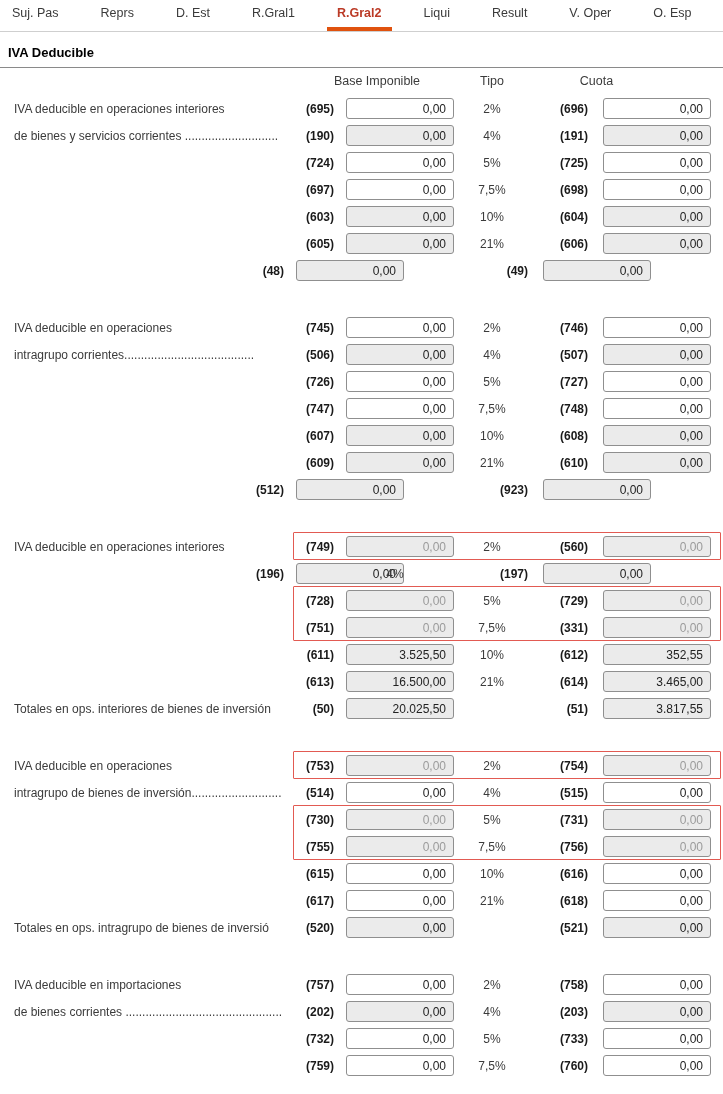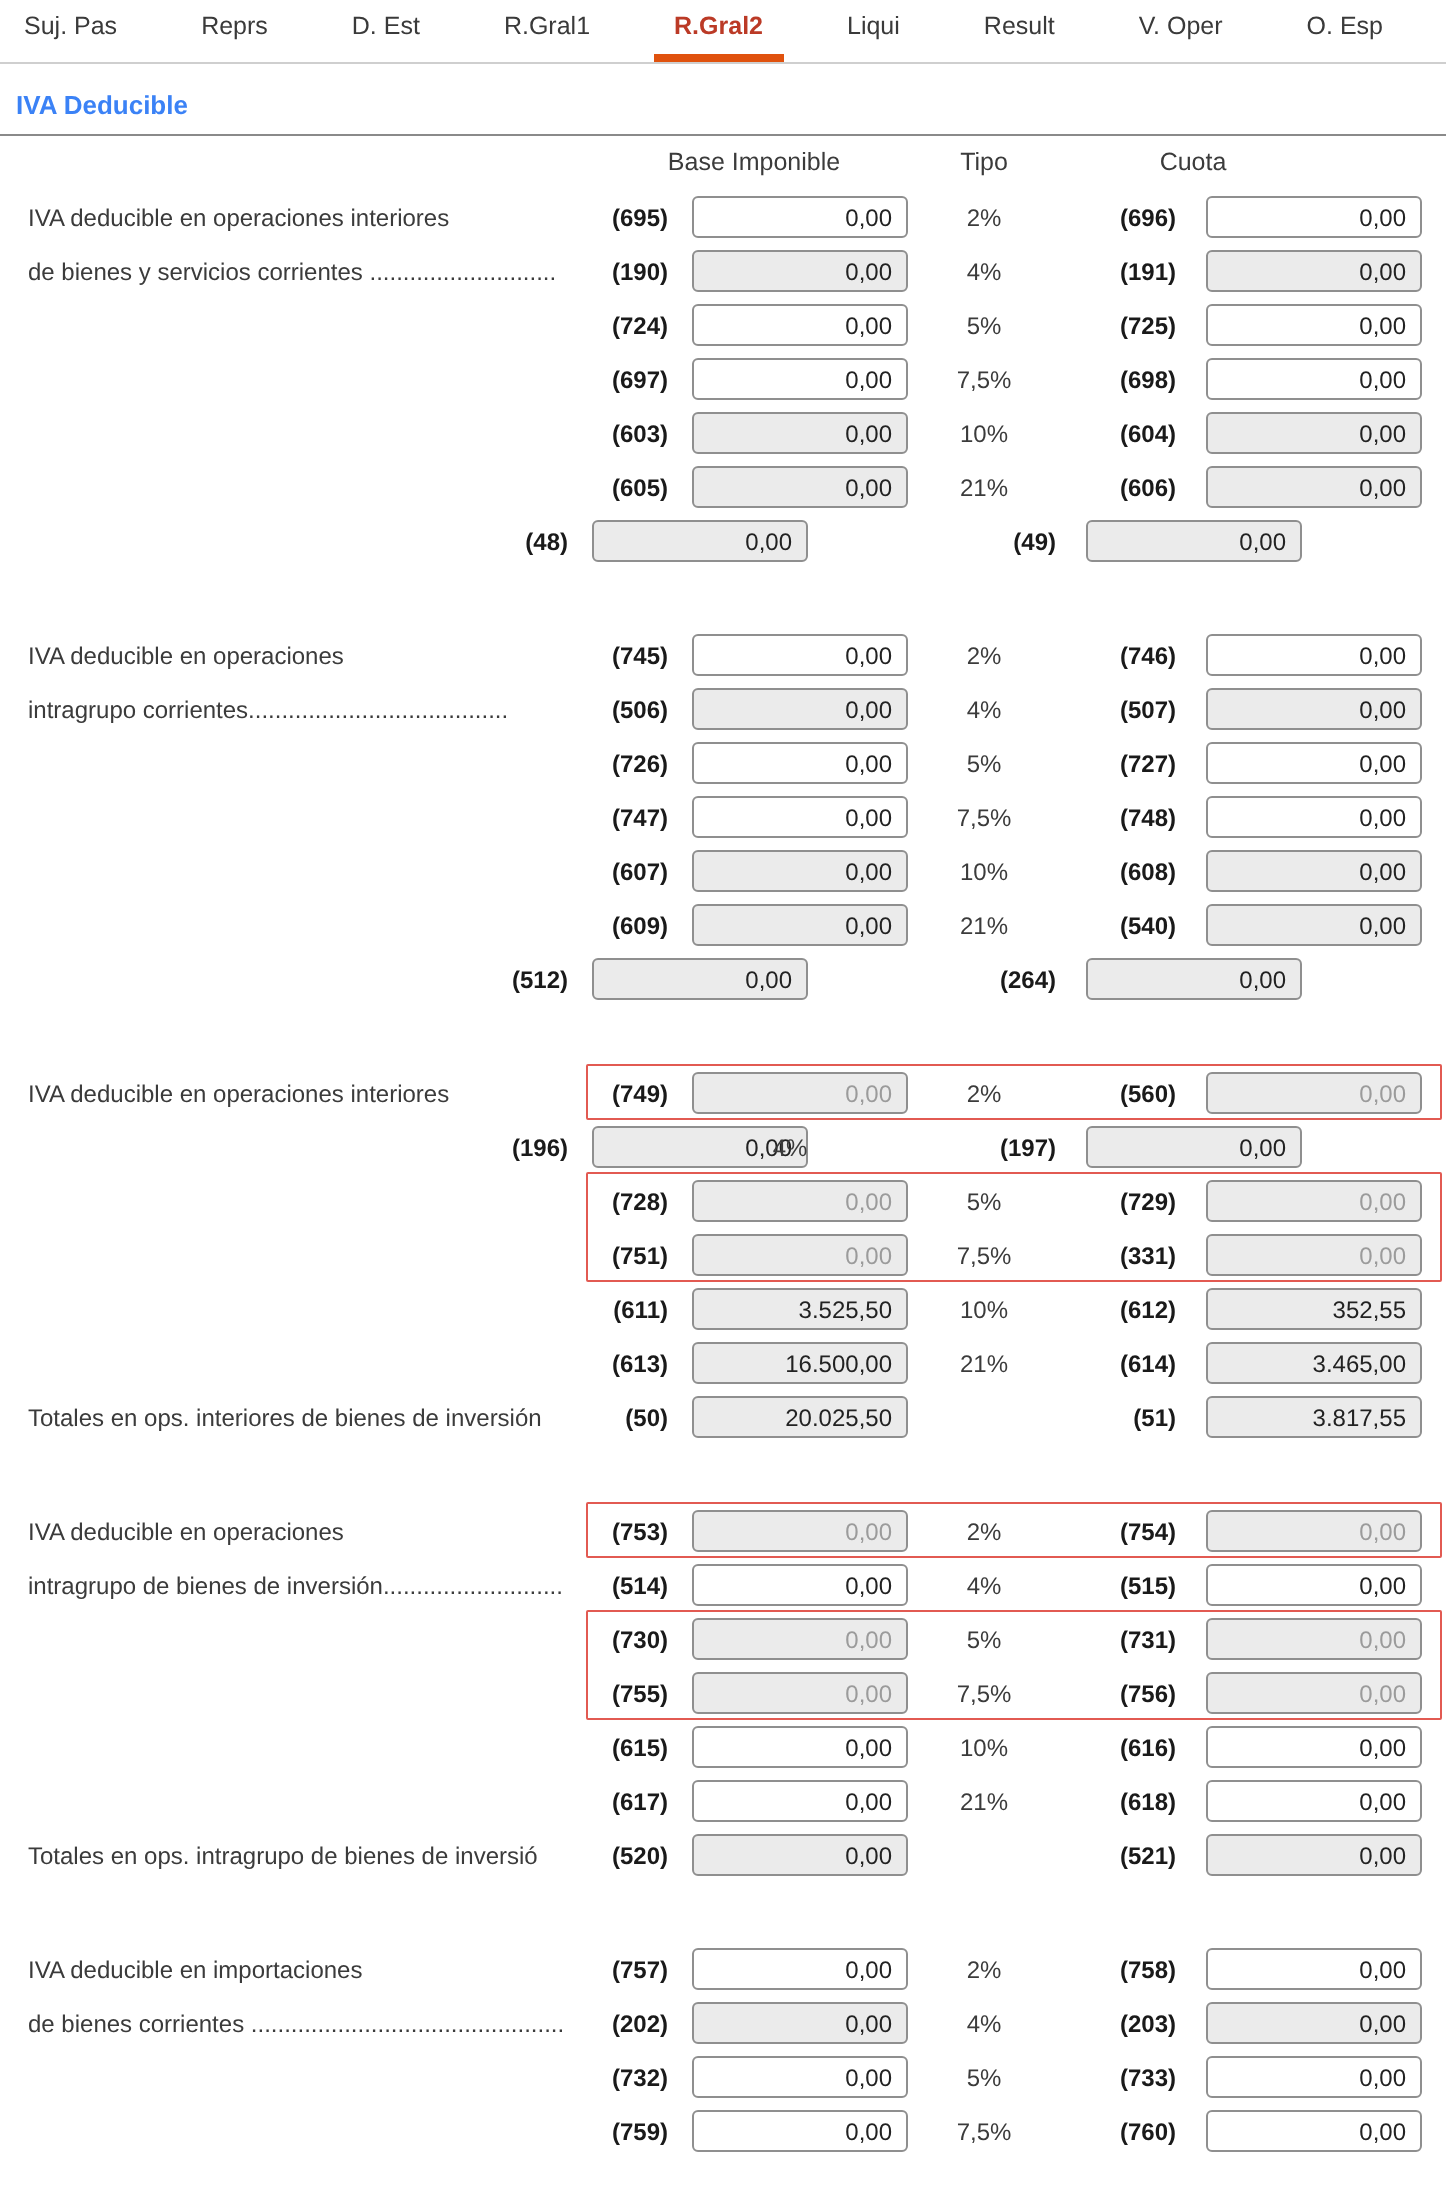--- a/index.html
+++ b/index.html
@@ -16,21 +16,21 @@
     padding: 0 0 0 2px; height: 32px;
   }
   .tab {
     padding: 9px 10px 7px; margin-right: 22px;
     color: #3a3a3a; font-size: 12.5px; cursor: pointer;
     border-bottom: 4px solid transparent; white-space: nowrap;
   }
   .tab.active { color: #bb3a26; font-weight: bold; border-bottom-color: #e0520e; }
   
   .title-wrap { border-bottom: 1px solid #8a8a8a; padding: 13px 0 7px 8px; }
-  .page-title { font-weight: bold; font-size: 13px; color: #3b82f6; }
+  .page-title { font-weight: bold; font-size: 13px; color: #000000; }
   
   .grid {
     display: grid;
     grid-template-columns: 286px 50px 118px 76px 60px 123px;
     align-items: center;
   }
   .headers { margin-top: 1px; height: 24px; color: #3b3b3b; font-size: 12.5px; }
   .h-base { grid-column: 2 / 4; text-align: center; padding-left: 14px; }
   .h-tipo { grid-column: 4; text-align: center; }
   .h-cuota { grid-column: 5 / 7; text-align: center; padding-right: 50px; }
@@ -229,32 +229,32 @@
           <input type="text" class="field readonly" readonly="" value="0,00" style="">
         </div>
       </div>
       <div class="grid row">
         <div class="cell label"></div>
         <div class="cell code">(609)</div>
         <div class="cell fwrap1">
           <input type="text" class="field readonly" readonly="" value="0,00" style="">
         </div>
         <div class="cell tipo">21%</div>
-        <div class="cell code">(540)</div>
+        <div class="cell code">(610)</div>
         <div class="cell fwrap2">
           <input type="text" class="field readonly" readonly="" value="0,00" style="">
         </div>
       </div>
       <div class="grid row">
         <div class="cell code">(512)</div>
         <div class="cell fwrap1">
           <input type="text" class="field readonly" readonly="" value="0,00" style="">
         </div>
         <div class="cell tipo"></div>
-        <div class="cell code">(264)</div>
+        <div class="cell code">(923)</div>
         <div class="cell fwrap2">
           <input type="text" class="field readonly" readonly="" value="0,00" style="">
         </div>
       </div>
     </div>
     <div class="section">
       <div class="grid row">
         <div class="cell label">IVA deducible en operaciones interiores</div>
         <div class="cell code">(749)</div>
         <div class="cell fwrap1">

